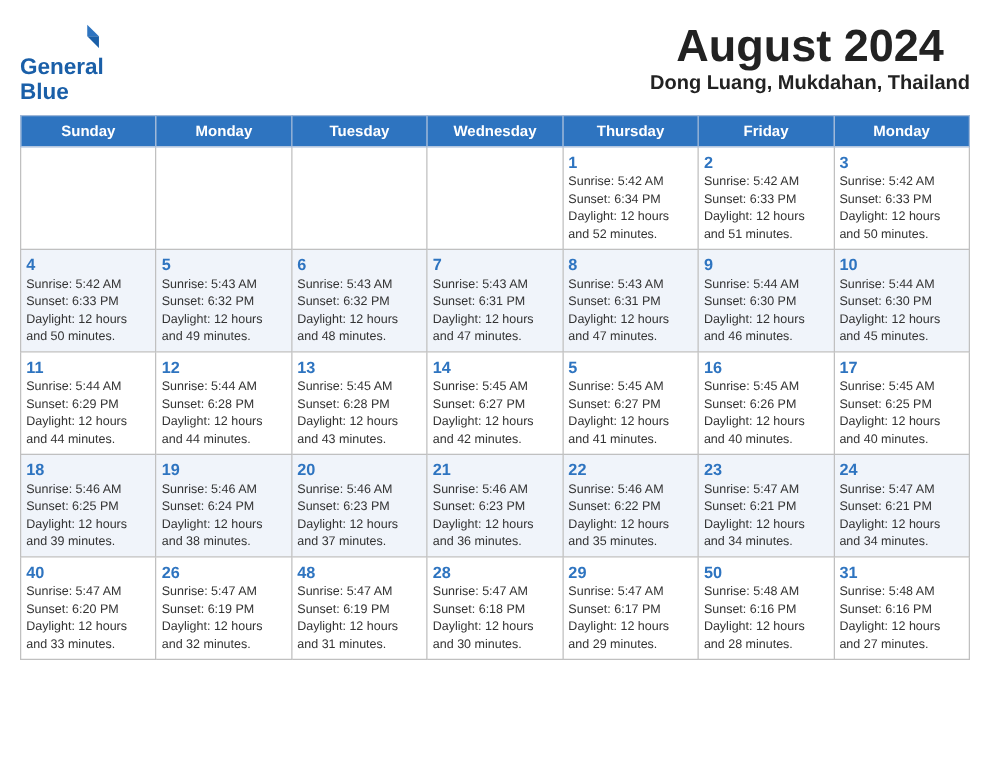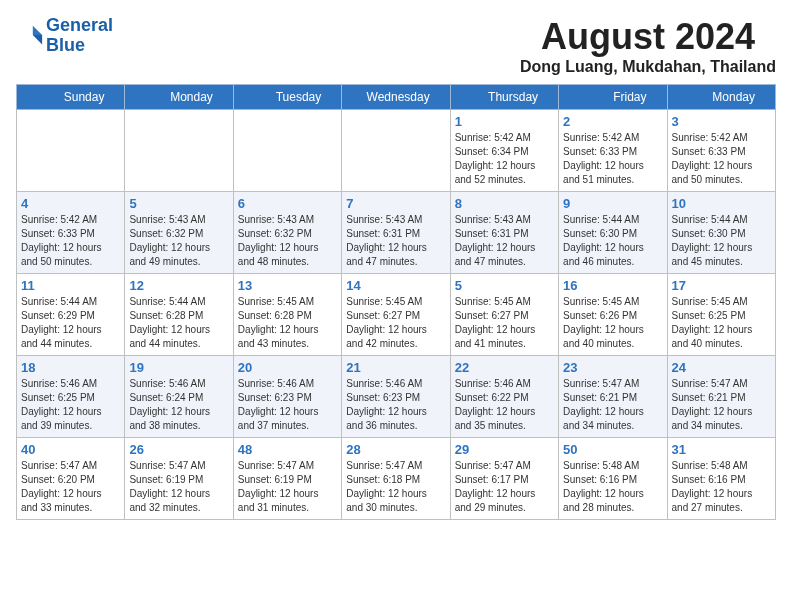--- a/index.html
+++ b/index.html
@@ -11,21 +11,22 @@
       padding: 16px;
     }
     .header {
       display: flex;
       justify-content: space-between;
       align-items: flex-start;
       margin-bottom: 8px;
     }
     .logo {
       display: flex;
-      align-items: center;
+      align-items: flex-end;
+      flex-direction: column;
     }
     .logo-text {
       font-size: 18px;
       font-weight: bold;
       color: #1a5fa8;
       line-height: 1.1;
     }
     .logo-icon {
       width: 28px;
       height: 28px;
@@ -48,23 +49,23 @@
       width: 100%;
       border-collapse: collapse;
       table-layout: fixed;
     }
     thead tr {
       background-color: #2e74c0;
     }
     thead th {
       color: #fff;
       font-size: 12px;
-      font-weight: normal;
-      padding: 5px 20px;
-      text-align: right;
+      font-weight: bold;
+      padding: 5px 3px;
+      text-align: center;
       border: 1px solid #a0b8d8;
     }
     tbody tr {
       border-bottom: 1px solid #c0c0c0;
     }
     tbody td {
       vertical-align: top;
       border: 1px solid #c0c0c0;
       padding: 4px 4px;
       font-size: 10px;

